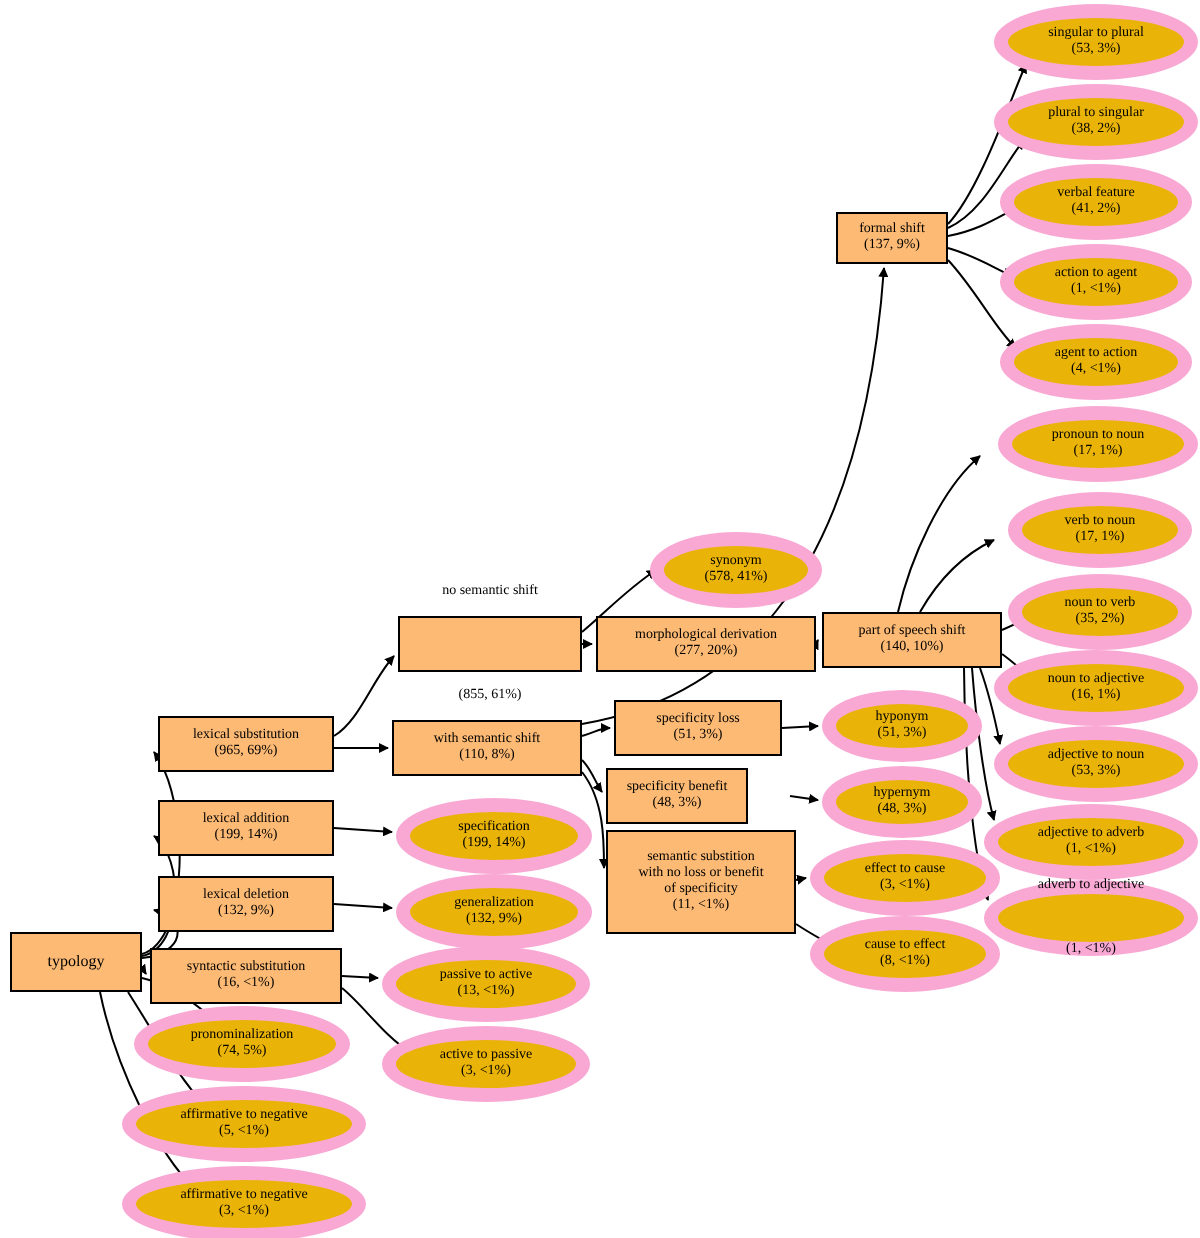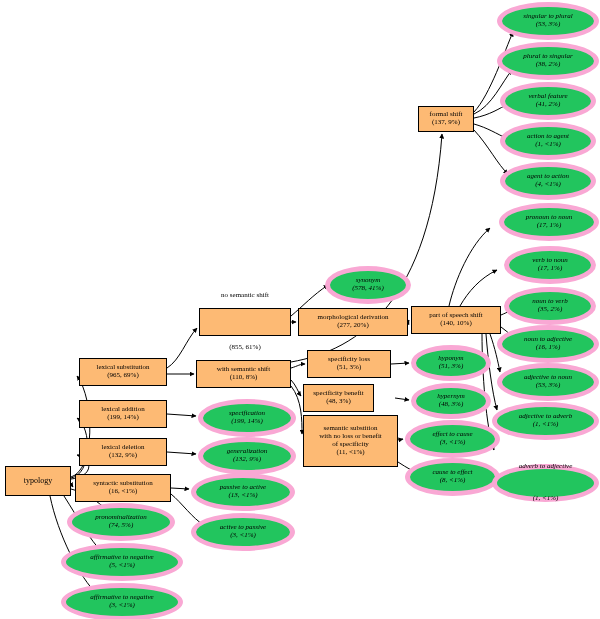--- a/index.html
+++ b/index.html
@@ -32,24 +32,23 @@
     text-align: center;
     color: #000000;
     line-height: 1.12;
     white-space: nowrap;
   }
   .node.box {
     border: 1px solid #000000;
     background: #fdba74;
   }
   .node.ellipse {
-    border: 5px solid #f9a8d4;
+    border: 7px solid #f9a8d4;
     border-radius: 50%;
-    background: #22c55e;
-    font-style: italic;
+    background: #eab308;
   }
   .node .lbl, .node .cnt {
     display: block;
   }
 </style>
 </head>
 <body>
 
 <div id="canvas">
   <svg id="edges" viewBox="0 0 600 619" xmlns="http://www.w3.org/2000/svg">
@@ -236,18 +235,18 @@
         <span class="cnt">(16, 1%)</span>
       </div>
       <div class="node ellipse" style="left: 497px; top: 363px; width: 102px; height: 38px; font-size: 7px;">
         <span class="lbl">adjective to noun</span>
         <span class="cnt">(53, 3%)</span>
       </div>
       <div class="node ellipse" style="left: 492px; top: 402px; width: 107px; height: 38px; font-size: 7px;">
         <span class="lbl">adjective to adverb</span>
         <span class="cnt">(1, &lt;1%)</span>
       </div>
-      <div class="node ellipse" style="left: 492px; top: 464px; width: 107px; height: 38px; font-size: 7px; gap: 24px;">
+      <div class="node ellipse" style="left: 492px; top: 440px; width: 107px; height: 38px; font-size: 7px; gap: 24px;">
         <span class="lbl">adverb to adjective</span>
         <span class="cnt">(1, &lt;1%)</span>
       </div>
     </div>
 </div>
 
 </body></html>

